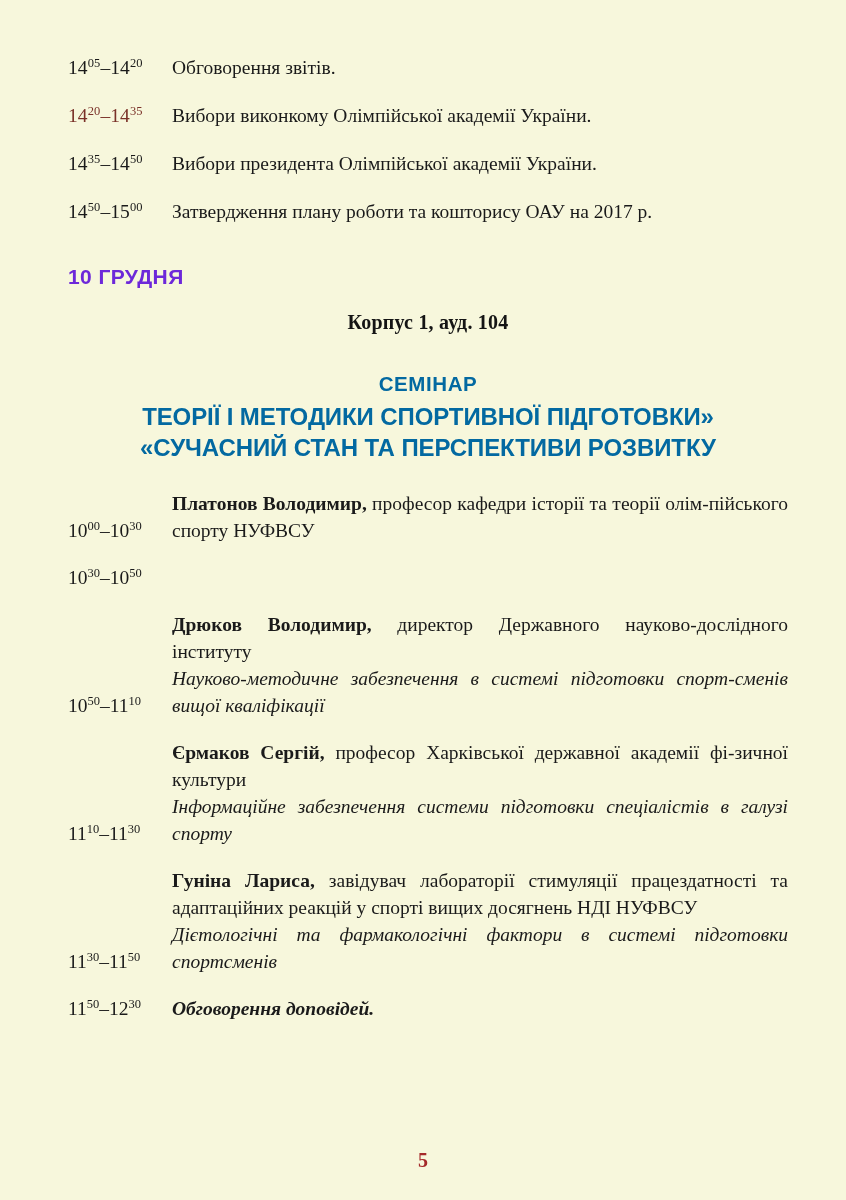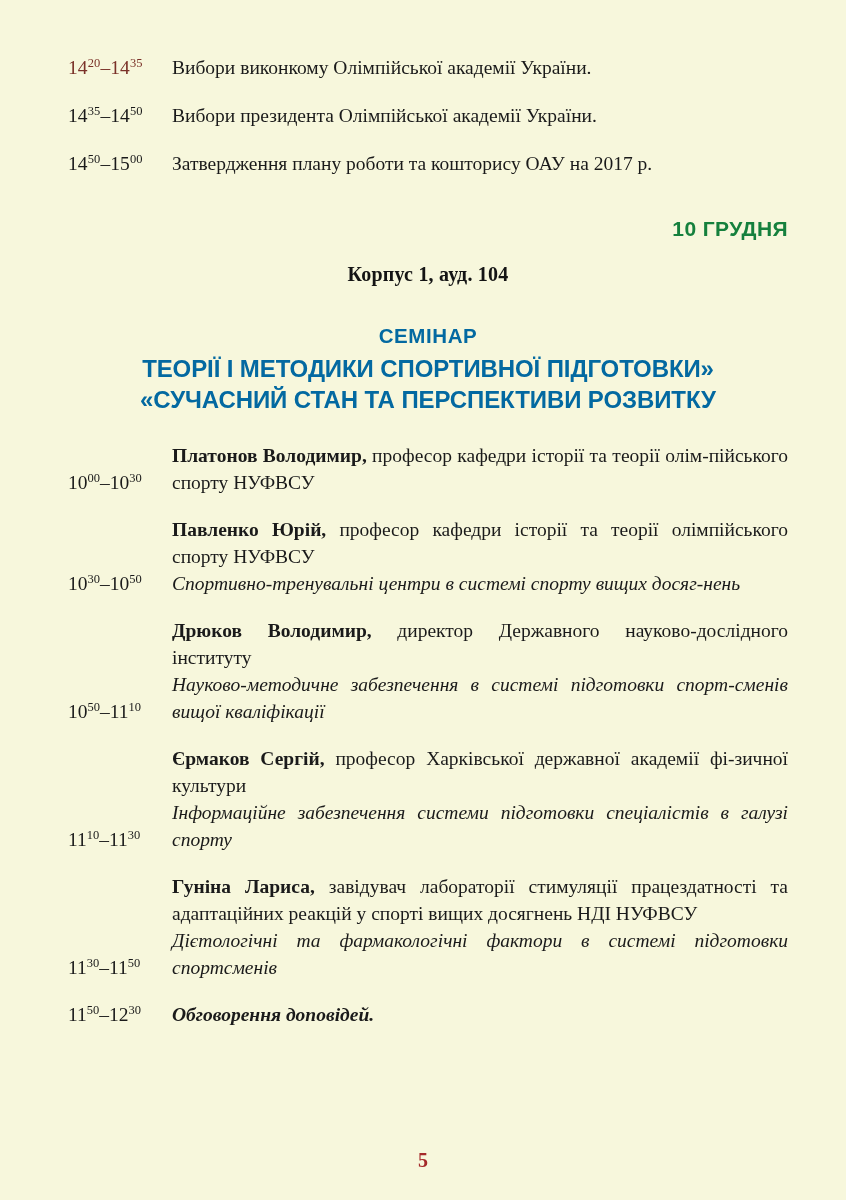--- a/index.html
+++ b/index.html
@@ -46,22 +46,22 @@
   }
   .time .sup {
     font-size: 0.64em;
     vertical-align: super;
     line-height: 0;
   }
   .time.tint { color: #7a3128; }
 
   
   .date-heading {
-    text-align: right;
-    color: #15803d;
+    text-align: left;
+    color: #6d28d9;
     font-weight: bold;
     font-size: 21px;
     letter-spacing: .4px;
     margin: 40px 0 0 0;
     font-family: "Liberation Sans", "DejaVu Sans", sans-serif;
   }
   .room-heading {
     text-align: center;
     color: #141414;
     font-weight: bold;
@@ -143,20 +143,24 @@
     font-size: 20px;
   }
 </style>
 </head>
 <body>
 
 <div class="page">
 
   <div class="schedule-list">
 
+    <div class="sched-row">
+      <div class="time"><span>14</span><span class="sup">05</span>–<span>14</span><span class="sup">20</span></div>
+      <div class="desc">Обговорення звітів.</div>
+    </div>
 
     <div class="sched-row">
       <div class="time tint"><span>14</span><span class="sup">20</span>–<span>14</span><span class="sup">35</span></div>
       <div class="desc">Вибори виконкому Олімпійської академії України.</div>
     </div>
 
     <div class="sched-row">
       <div class="time"><span>14</span><span class="sup">35</span>–<span>14</span><span class="sup">50</span></div>
       <div class="desc">Вибори президента Олімпійської академії України.</div>
     </div>
@@ -183,24 +187,20 @@
 
     <div class="entry">
       <div class="time"><span>10</span><span class="sup">00</span>–<span>10</span><span class="sup">30</span></div>
       <div class="body">
         <div class="affil"><span class="name">Платонов Володимир,</span><span> професор кафедри історії та теорії олім-пійського спорту НУФВСУ</span></div>
       </div>
     </div>
 
     <div class="entry">
       <div class="time"><span>10</span><span class="sup">30</span>–<span>10</span><span class="sup">50</span></div>
-      <div class="body">
-        <div class="affil"><span class="name">Павленко Юрій,</span><span> професор кафедри історії та теорії олімпійського спорту НУФВСУ</span></div>
-        <div class="topic">Спортивно-тренувальні центри в системі спорту вищих досяг-нень</div>
-      </div>
     </div>
 
     <div class="entry">
       <div class="time"><span>10</span><span class="sup">50</span>–<span>11</span><span class="sup">10</span></div>
       <div class="body">
         <div class="affil"><span class="name">Дрюков Володимир,</span><span> директор Державного науково-дослідного інституту</span></div>
         <div class="topic">Науково-методичне забезпечення в системі підготовки спорт-сменів вищої кваліфікації</div>
       </div>
     </div>
 

